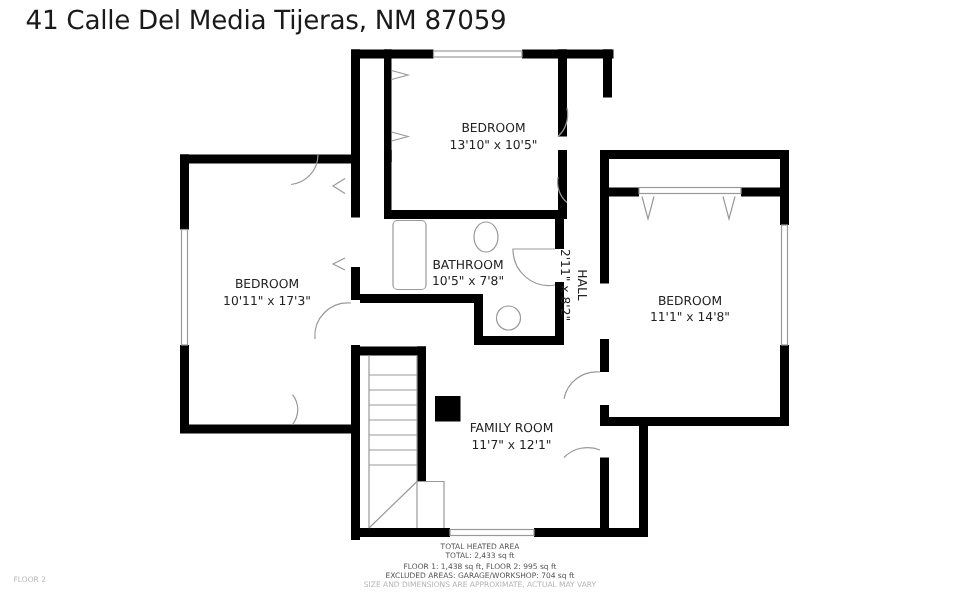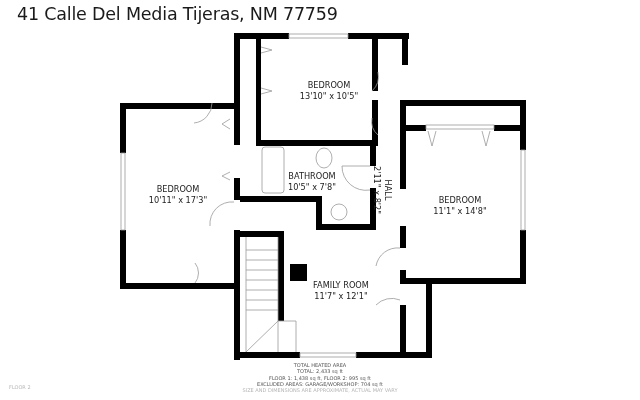--- a/index.html
+++ b/index.html
@@ -7,21 +7,21 @@
   .title { position: absolute; left: 17px; top: 4px; font-size: 17.5px; color: #1a1a1a; font-family: "DejaVu Sans", sans-serif; letter-spacing: -0.2px; }
   svg.plan { position: absolute; left: 0; top: 0; }
   .room-label { font-family: "DejaVu Sans", sans-serif; font-size: 8.2px; fill: #222; text-anchor: middle; }
   .foot { position: absolute; left: 0; width: 640px; text-align: center; font-family: "DejaVu Sans", sans-serif; color: #555; font-size: 5px; line-height: 6.3px; }
   .foot .faint { color: #b5b5b5; }
   .floor-tag { position: absolute; left: 9px; top: 384px; font-size: 5px; color: #b8b8b8; font-family: "DejaVu Sans", sans-serif; }
 </style>
 </head>
 <body>
 
-<div class="title">41 Calle Del Media Tijeras, NM 77759</div>
+<div class="title">41 Calle Del Media Tijeras, NM 87059</div>
 
 <svg class="plan" width="640" height="400" viewBox="0 0 640 400">
   <g fill="#000">
 
     <rect x="234" y="33" width="55" height="6"></rect>
     <rect x="348" y="33" width="61" height="6"></rect>
     <rect x="234" y="33" width="6" height="112"></rect>
     <rect x="256" y="33" width="5" height="108"></rect>
     <rect x="256" y="100" width="5" height="8" fill="#000"></rect>
     <rect x="402" y="33" width="6" height="32"></rect>

